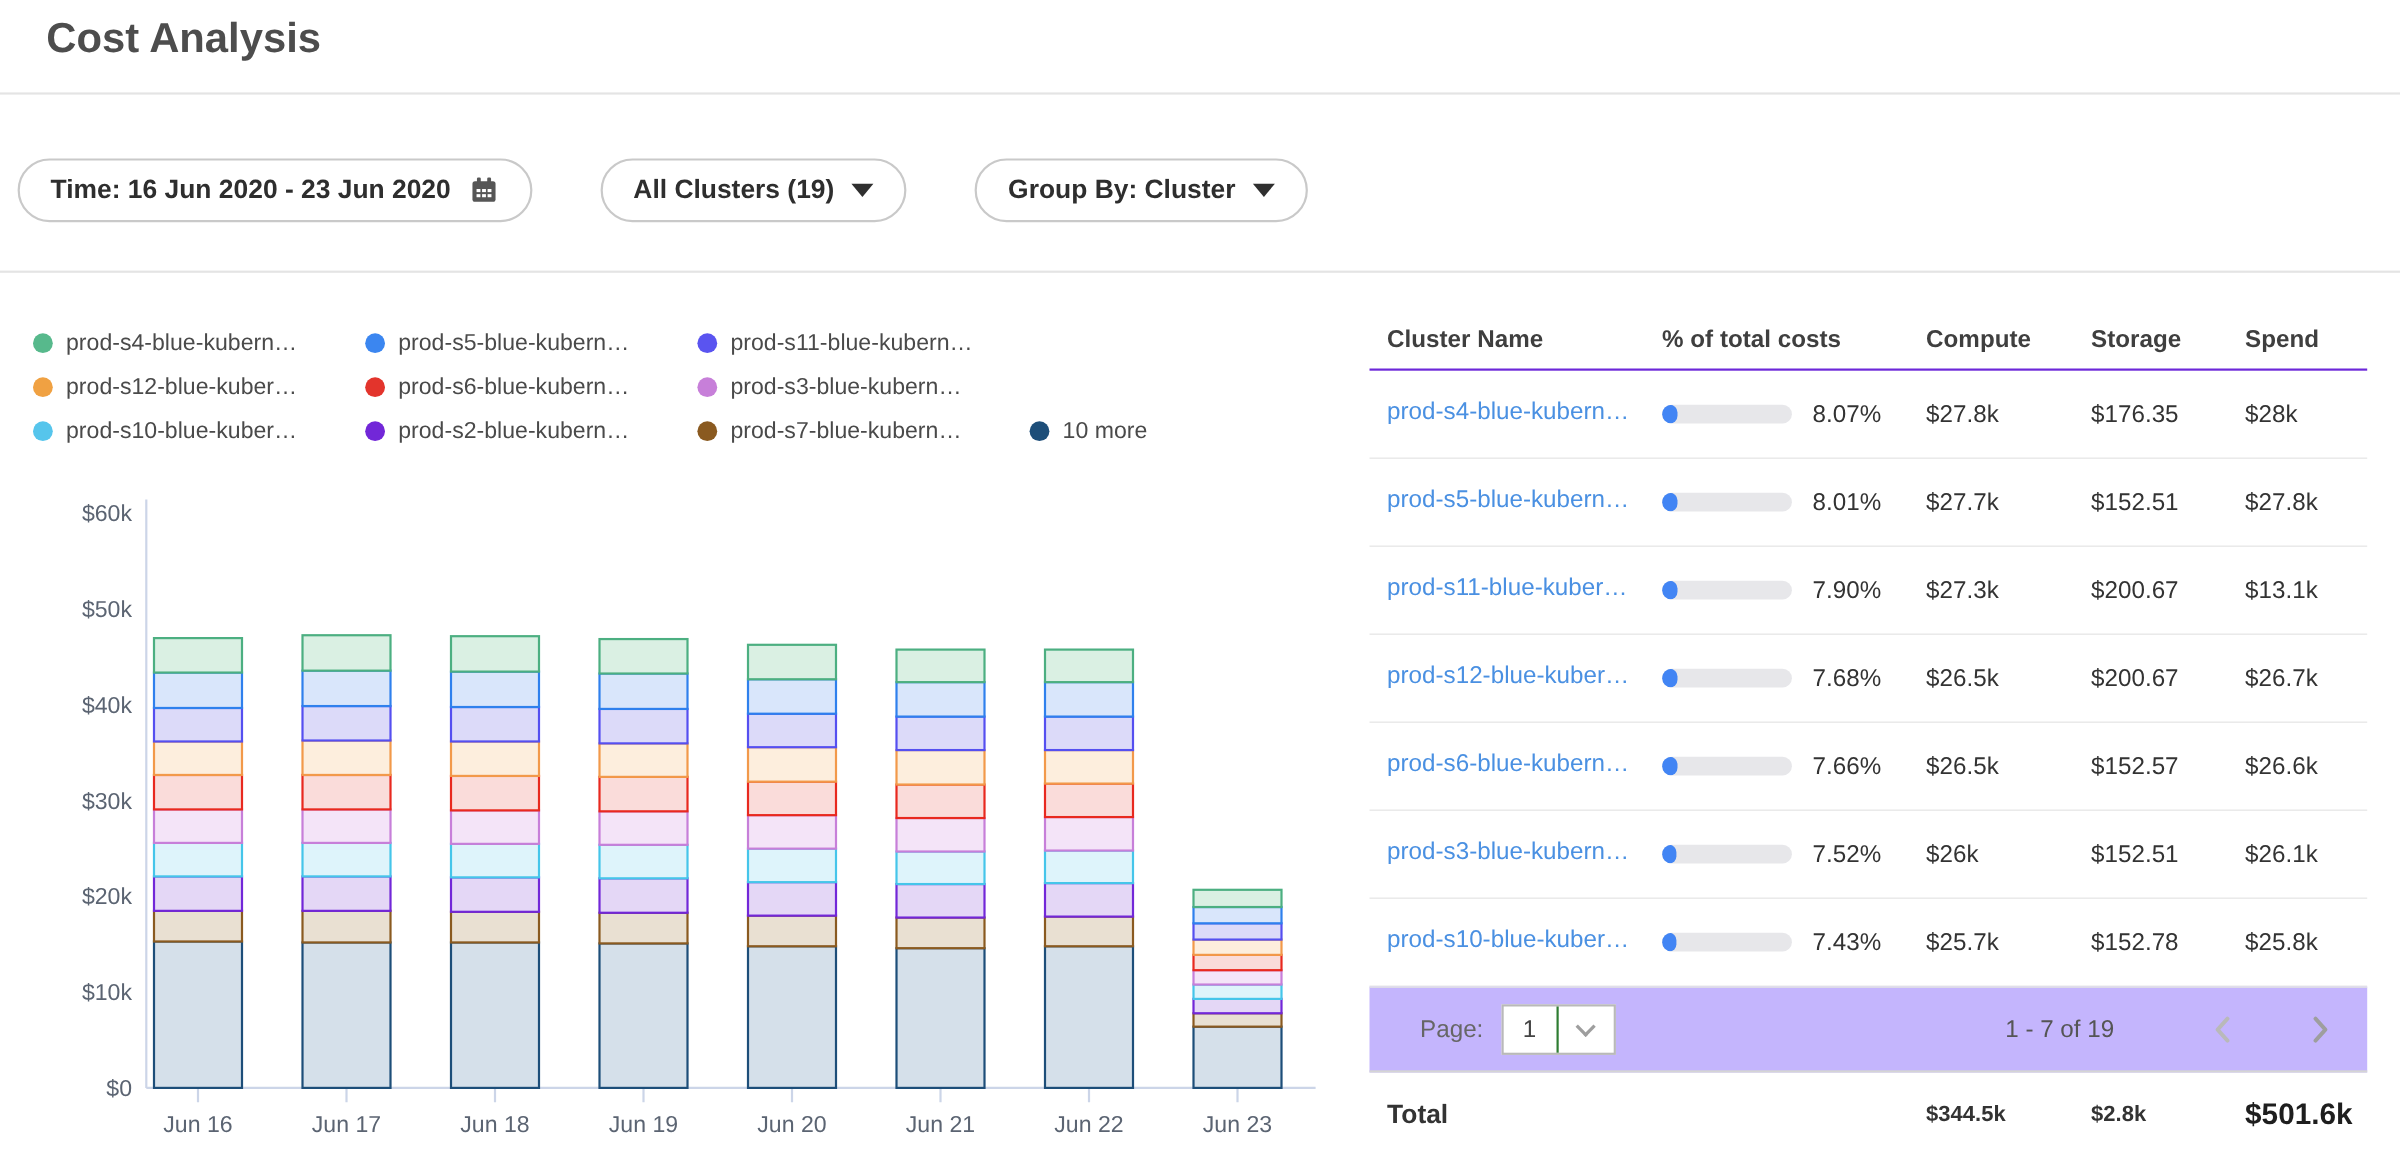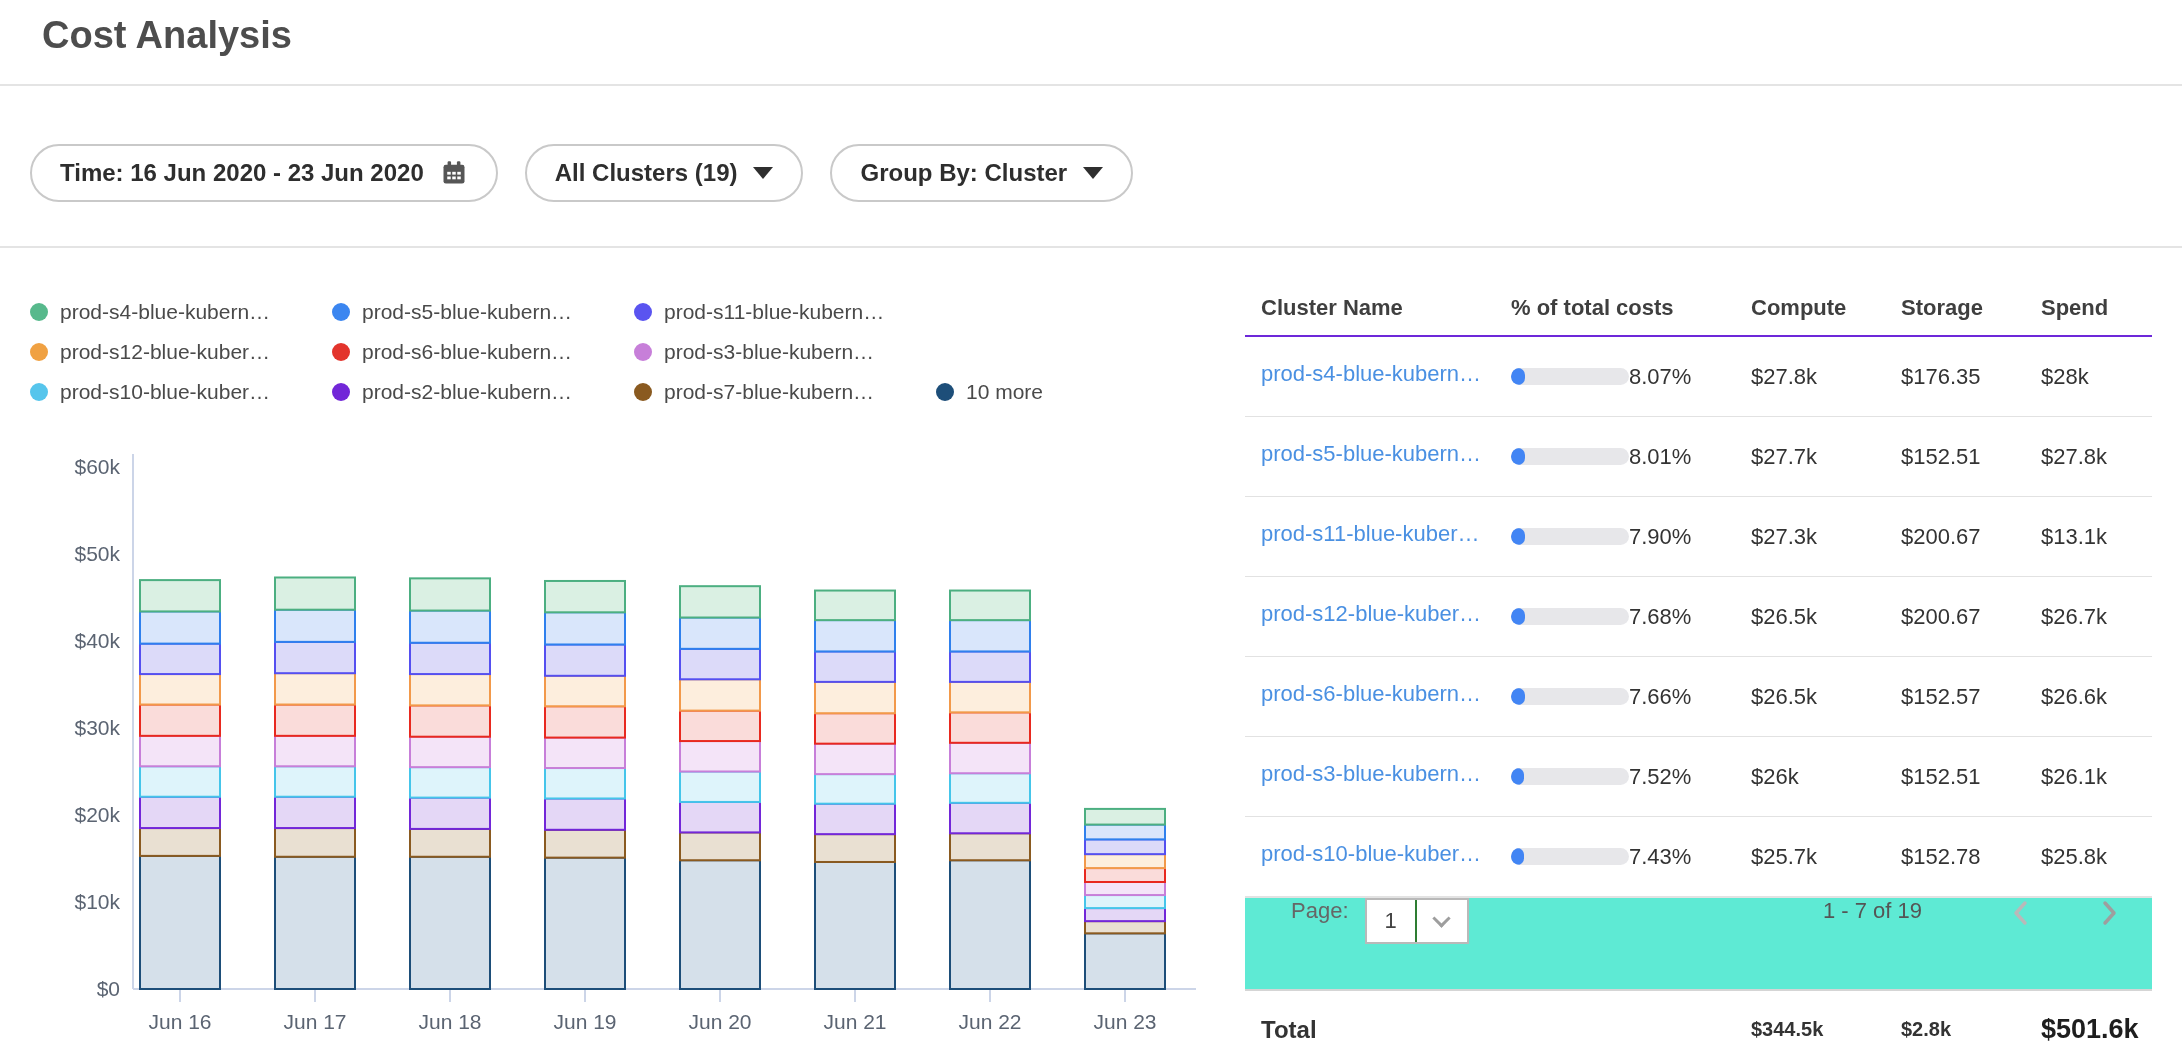--- a/index.html
+++ b/index.html
@@ -6,21 +6,21 @@
   html,body{background:#fff}
   .app{position:relative;width:2182px;height:1052px;background:#fff;overflow:hidden;
        font-family:"Liberation Sans","DejaVu Sans",sans-serif;color:#333}
 
   
   .page-title{position:absolute;left:42px;top:14px;font-size:38px;font-weight:600;color:#4d4d4d}
   .hr{position:absolute;left:0;width:2182px;height:0;border-top:2px solid #e4e4e4}
   .hr1{top:84px}.hr2{top:246px}
 
   
-  .filters{position:absolute;left:30px;top:144px;display:flex;gap:27px}
+  .filters{position:absolute;left:16px;top:144px;display:flex;gap:62px}
   .pill{display:flex;align-items:center;gap:16px;height:58px;padding:0 28px;background:#fff;
         border:2px solid #c9c9c9;border-radius:30px;font-size:24px;font-weight:700;color:#2e2e2e;cursor:pointer}
   .tri-down{width:0;height:0;border-left:10px solid transparent;border-right:10px solid transparent;
             border-top:12px solid #2f2f2f}
 
   
   .legend{position:absolute;left:30px;top:292px;display:flex;flex-direction:column}
   .legend-row{display:flex;height:40px;align-items:center}
   .legend-item{display:flex;align-items:center;gap:12px;width:302px;cursor:pointer}
   .legend-item:last-child{width:auto}
@@ -37,24 +37,24 @@
              padding-left:16px;padding-right:12px}
   .thead{height:57px;border-bottom:2px solid #6d28d9}
   .th{font-size:22px;font-weight:700;color:#3f3f3f}
   .tr{height:80px;border-bottom:1px solid #e2e2e2}
   .td{font-size:22px;color:#333}
   .cluster-link{color:#4a90e2;text-decoration:none;font-size:22px;white-space:nowrap;overflow:hidden;
                 display:inline-block;max-width:235px;cursor:pointer}
   .pct-cell{display:flex;align-items:center}
   .pct-track{position:relative;width:118px;height:17px;border-radius:9px;background:#e7e7ea;overflow:hidden}
   .pct-fill{position:absolute;left:0;top:0;bottom:0;border-radius:9px;background:#4285f4}
-  .pct-text{flex:1;text-align:left;padding-right:22px;font-size:22px;color:#333}
-
-  
-  .pagination{display:flex;align-items:flex-start;height:94px;background:#5eead4;
+  .pct-text{flex:1;text-align:center;padding-right:22px;font-size:22px;color:#333}
+
+  
+  .pagination{display:flex;align-items:center;height:78px;background:#c4b5fd;
               border-top:1px solid #e3e3e3;border-bottom:2px solid #d5d5d5;padding:0 32px 0 46px}
   .page-label{font-size:22px;color:#666}
   .page-select{display:flex;align-items:center;width:104px;height:46px;background:#fff;
                border:2px solid #b9b9b9;margin-left:16px;cursor:pointer}
   .page-select .val{width:48px;text-align:center;font-size:22px;color:#444}
   .page-select .cursor{width:2px;align-self:stretch;background:#2e7d32}
   .page-select .chev{flex:1;display:flex;justify-content:center}
   .chev-down{width:13px;height:13px;border-right:3px solid #9e9e9e;border-bottom:3px solid #9e9e9e;
              transform:rotate(45deg);margin-top:-5px}
   .range-text{margin-left:auto;font-size:22px;color:#555}

